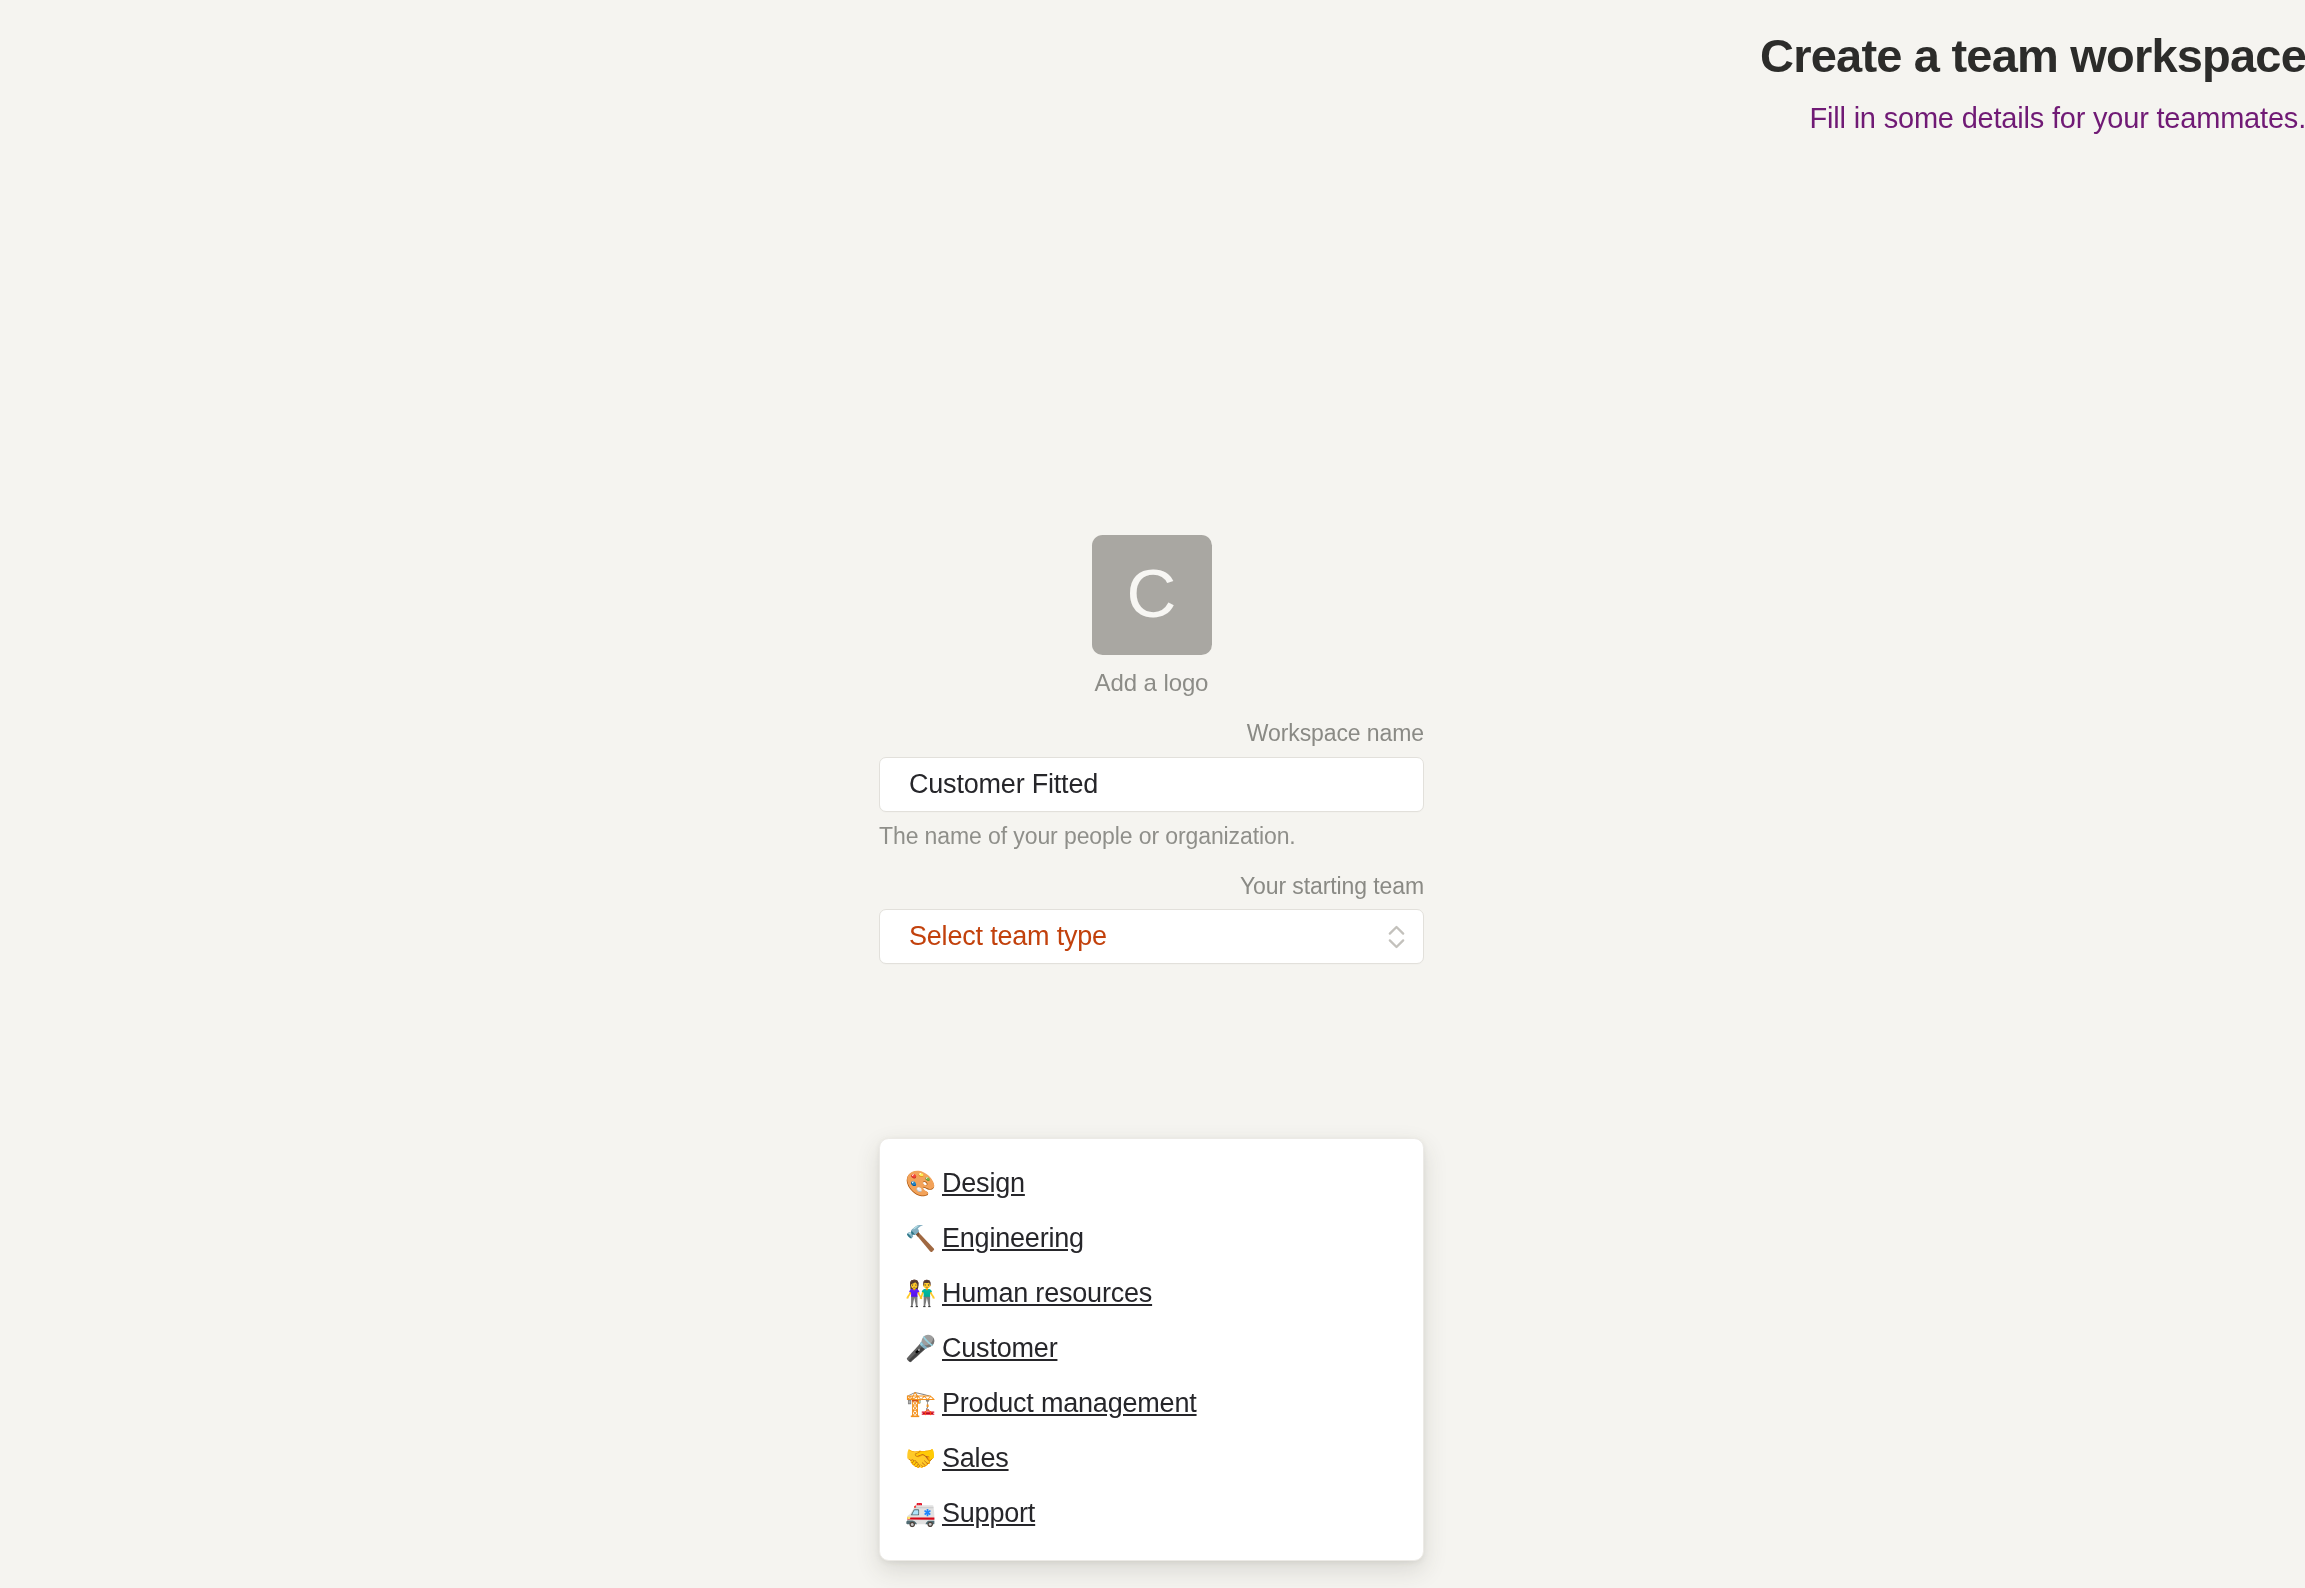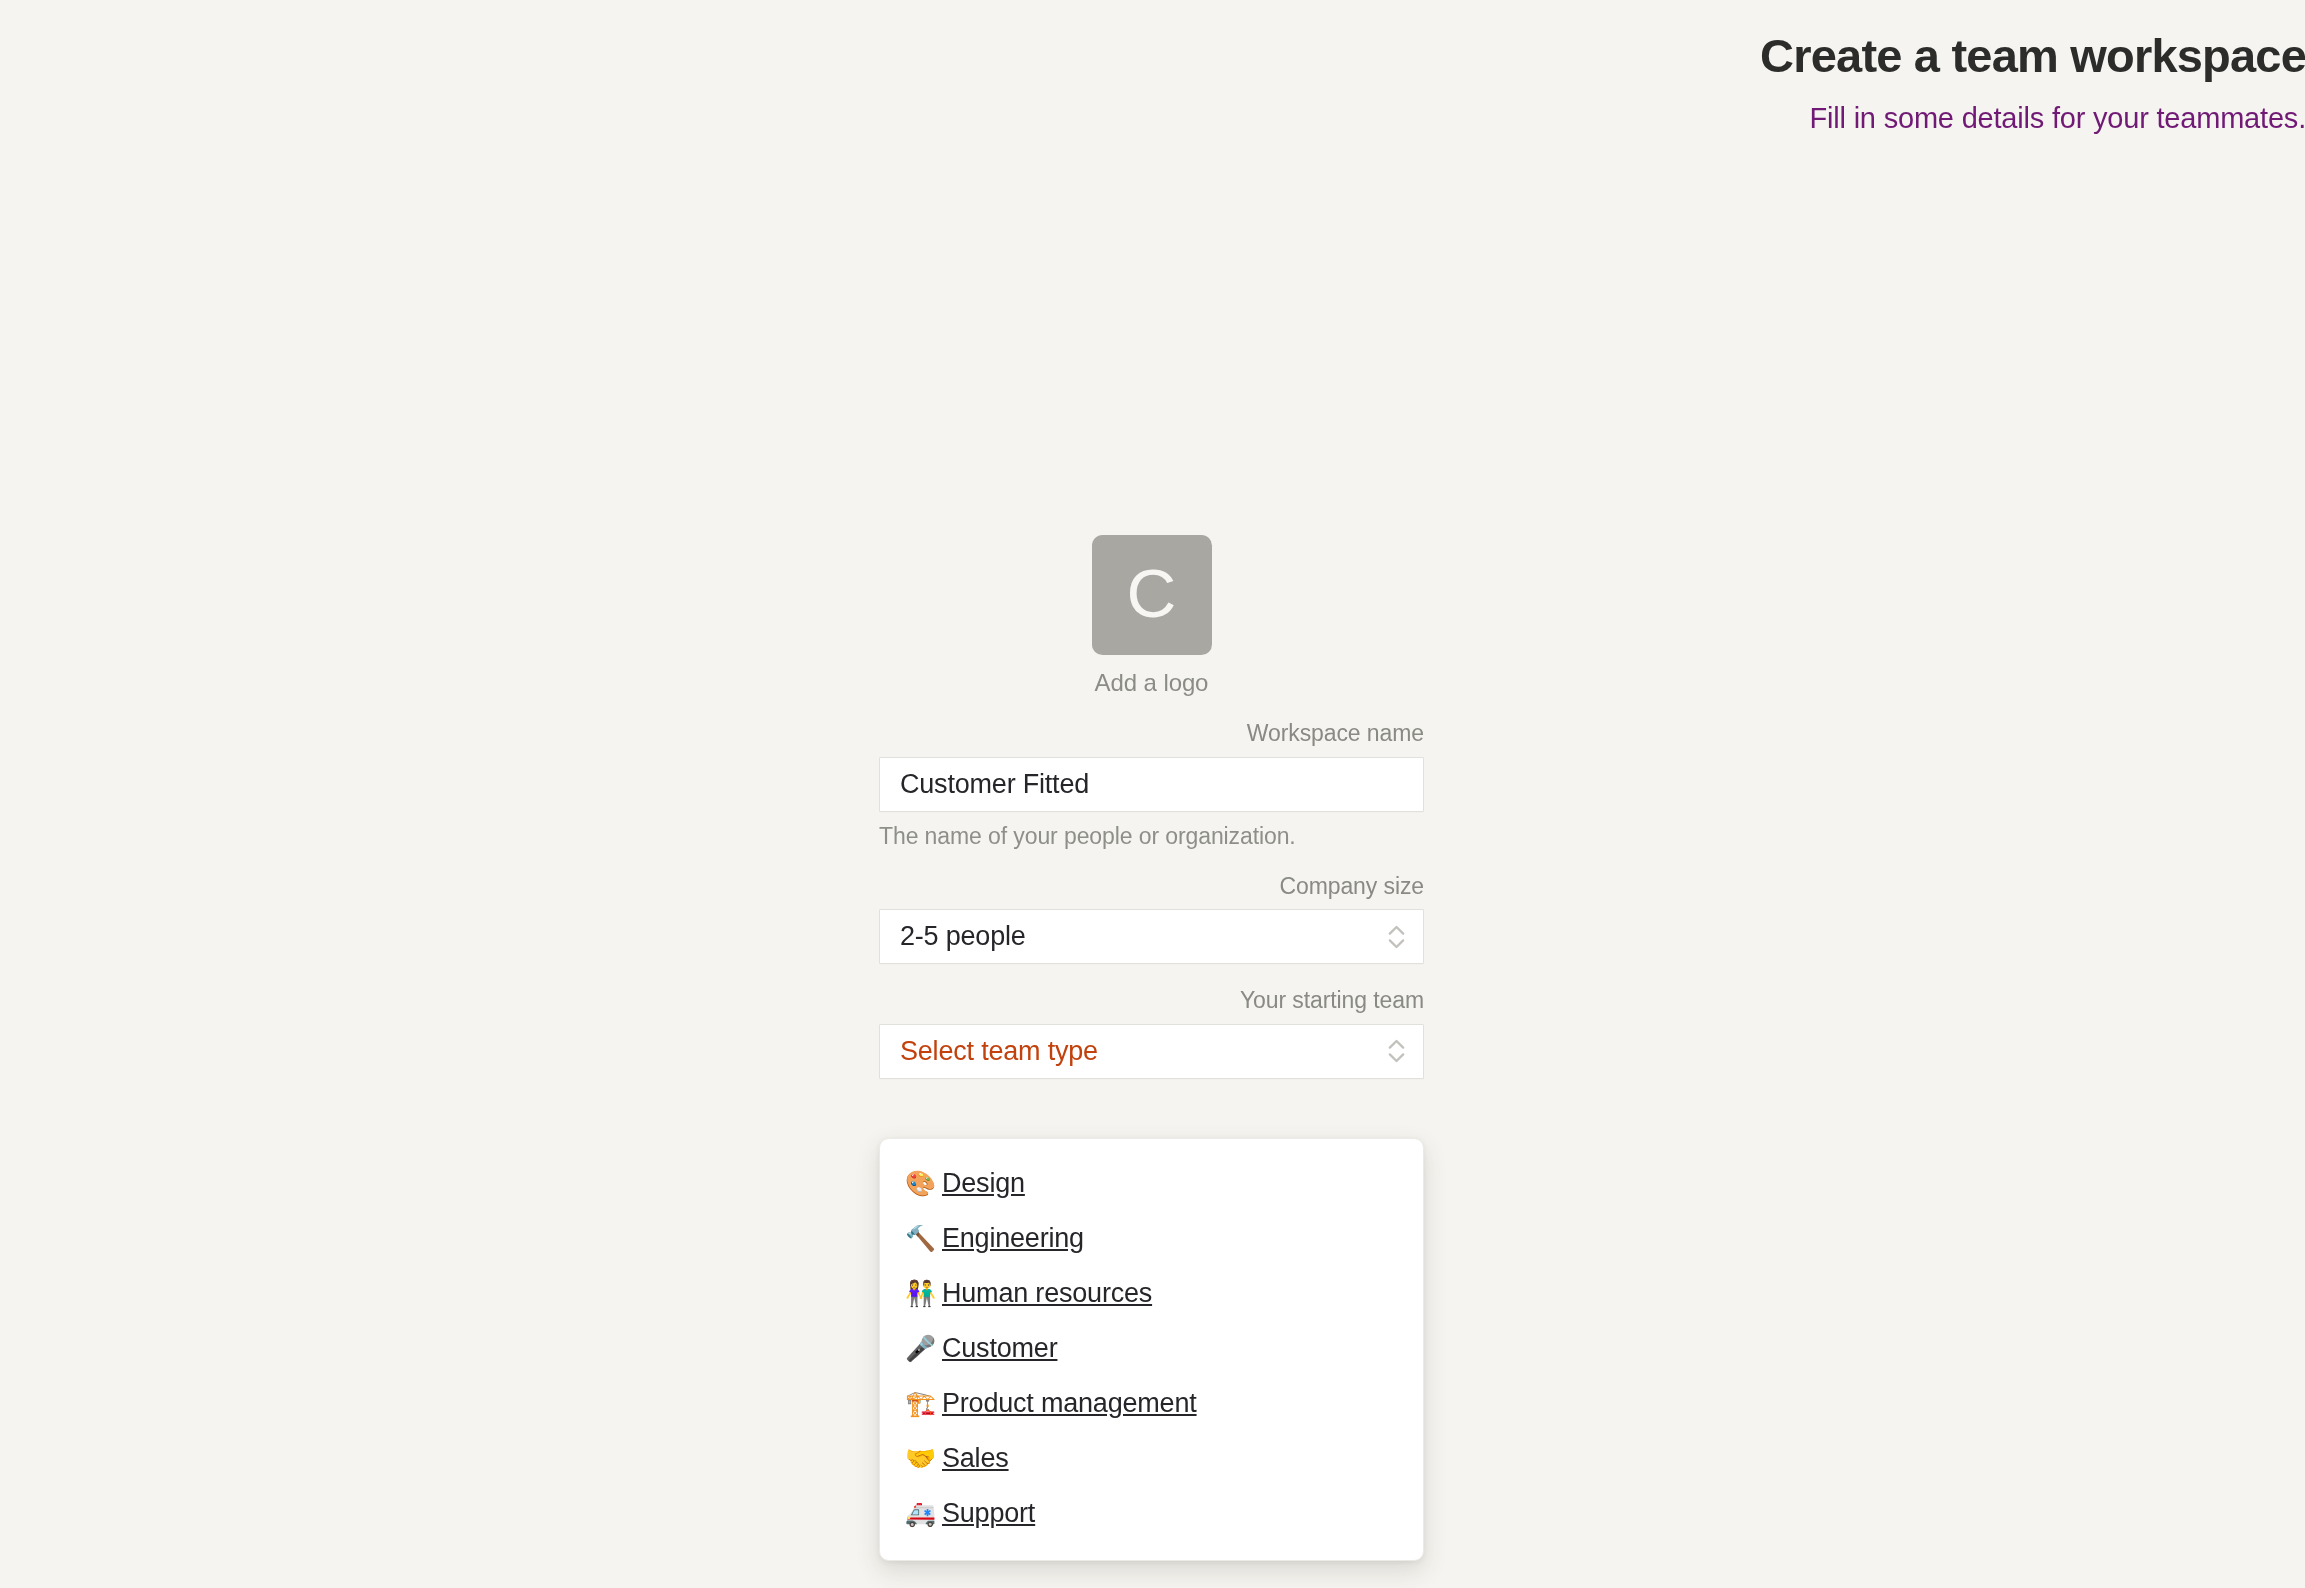--- a/index.html
+++ b/index.html
@@ -90,24 +90,24 @@
     margin-bottom: 9.6px;
     letter-spacing: -0.1px;
     text-align: right;
   }
   .control {
     position: relative;
     width: 545px;
     height: 55px;
     background: #ffffff;
     border: 1.4px solid #e2e0db;
-    border-radius: 1px;
+    border-radius: 7px;
     display: flex;
     align-items: center;
-    padding: 0 20px;
+    padding: 0 29px;
     box-shadow: 0 1px 1px rgba(0,0,0,0.015);
   }
   .control-text {
     font-size: 27px;
     color: #26262a;
     letter-spacing: -0.2px;
     line-height: 1;
   }
   .control-text.placeholder {
     color: #c2410c;
@@ -180,32 +180,20 @@
   </div>
 
   <div class="field">
     <label class="field-label">Workspace name</label>
     <div class="control">
       <span class="control-text">Customer Fitted</span>
     </div>
     <div class="help-text">The name of your people or organization.</div>
   </div>
 
-  <div class="field">
-    <label class="field-label">Company size</label>
-    <div class="control">
-      <span class="control-text">2-5 people</span>
-      <span class="stepper-icon">
-        <svg width="21" height="31" viewBox="0 0 22 32" fill="none" xmlns="http://www.w3.org/2000/svg">
-          <path d="M4 12.5L11 5.5L18 12.5" stroke="#c3c1bc" stroke-width="2.4" stroke-linecap="round" stroke-linejoin="round"></path>
-          <path d="M4 19.5L11 26.5L18 19.5" stroke="#c3c1bc" stroke-width="2.4" stroke-linecap="round" stroke-linejoin="round"></path>
-        </svg>
-      </span>
-    </div>
-  </div>
 
   <div class="field">
     <label class="field-label">Your starting team</label>
     <div class="control">
       <span class="control-text placeholder">Select team type</span>
       <span class="stepper-icon">
         <svg width="21" height="31" viewBox="0 0 22 32" fill="none" xmlns="http://www.w3.org/2000/svg">
           <path d="M4 12.5L11 5.5L18 12.5" stroke="#c3c1bc" stroke-width="2.4" stroke-linecap="round" stroke-linejoin="round"></path>
           <path d="M4 19.5L11 26.5L18 19.5" stroke="#c3c1bc" stroke-width="2.4" stroke-linecap="round" stroke-linejoin="round"></path>
         </svg>

